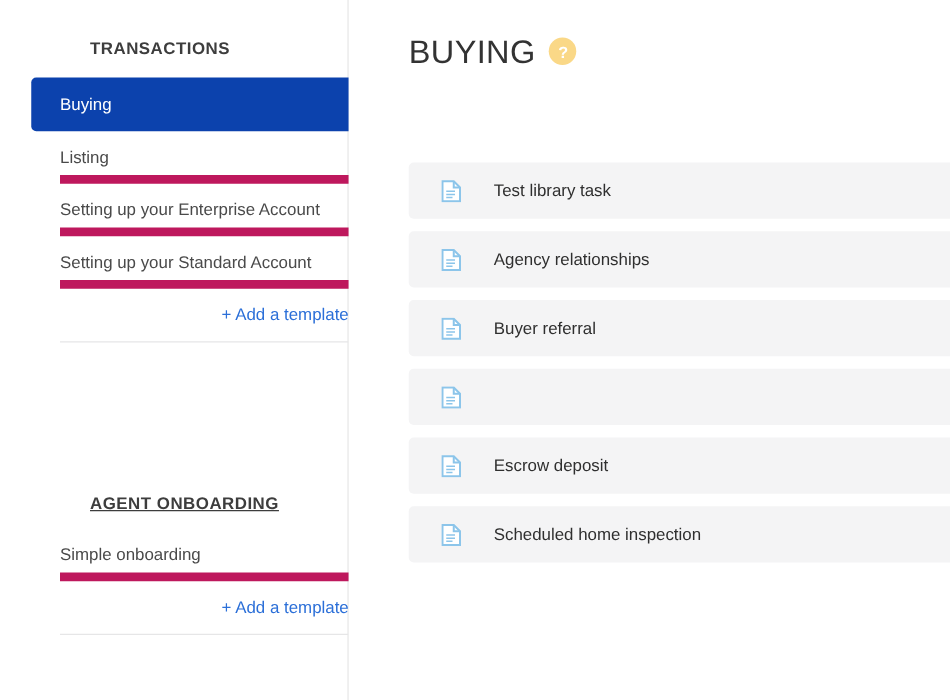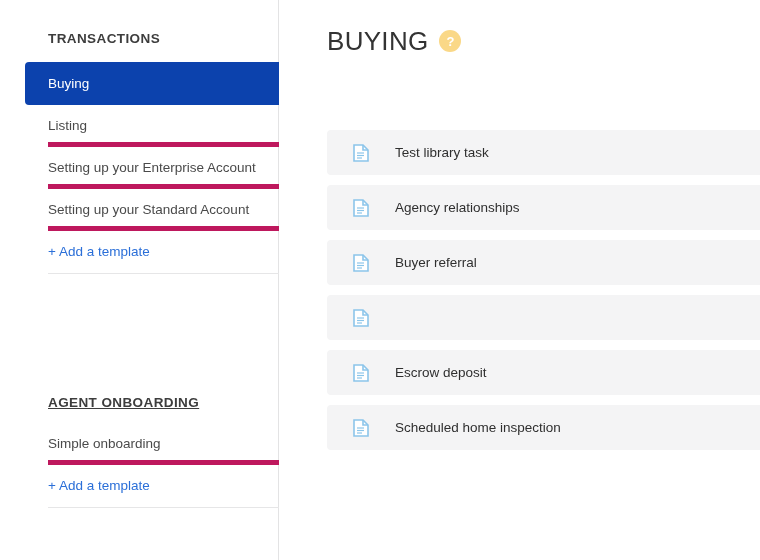--- a/index.html
+++ b/index.html
@@ -36,21 +36,21 @@
 
   .side-group {
     position: relative;
   }
 
   .group-title {
     font-size: 13.5px;
     font-weight: bold;
     letter-spacing: 0.4px;
     color: #3d3d3d;
-    padding-left: 48px;
+    padding-left: 72px;
     line-height: 1;
   }
 
   .nav-list {
     list-style: none;
     margin: 0;
     padding: 0;
   }
 
   .nav-item {
@@ -77,32 +77,33 @@
     margin-left: 25px;
     background: #0c42ad;
     color: #ffffff;
     border-bottom: none;
     border-radius: 4px 0 0 4px;
     height: 43px;
     line-height: 43px;
     padding-left: 23px;
   }
   .nav-item.plain {
-    border-bottom: 5px solid #be185d;
+    border-bottom: 7px solid #be185d;
   }
 
   .add-template {
     position: relative;
     height: 42px;
     line-height: 42px;
     font-size: 13.5px;
     color: #2b6fd8;
     margin-left: 48px;
     border-bottom: 1px solid #e6e6e7;
     cursor: pointer;
+    text-align: right;
   }
 
   
   .main {
     position: absolute;
     left: 279px;
     top: 0;
     width: 481px;
     height: 560px;
     background: #ffffff;

